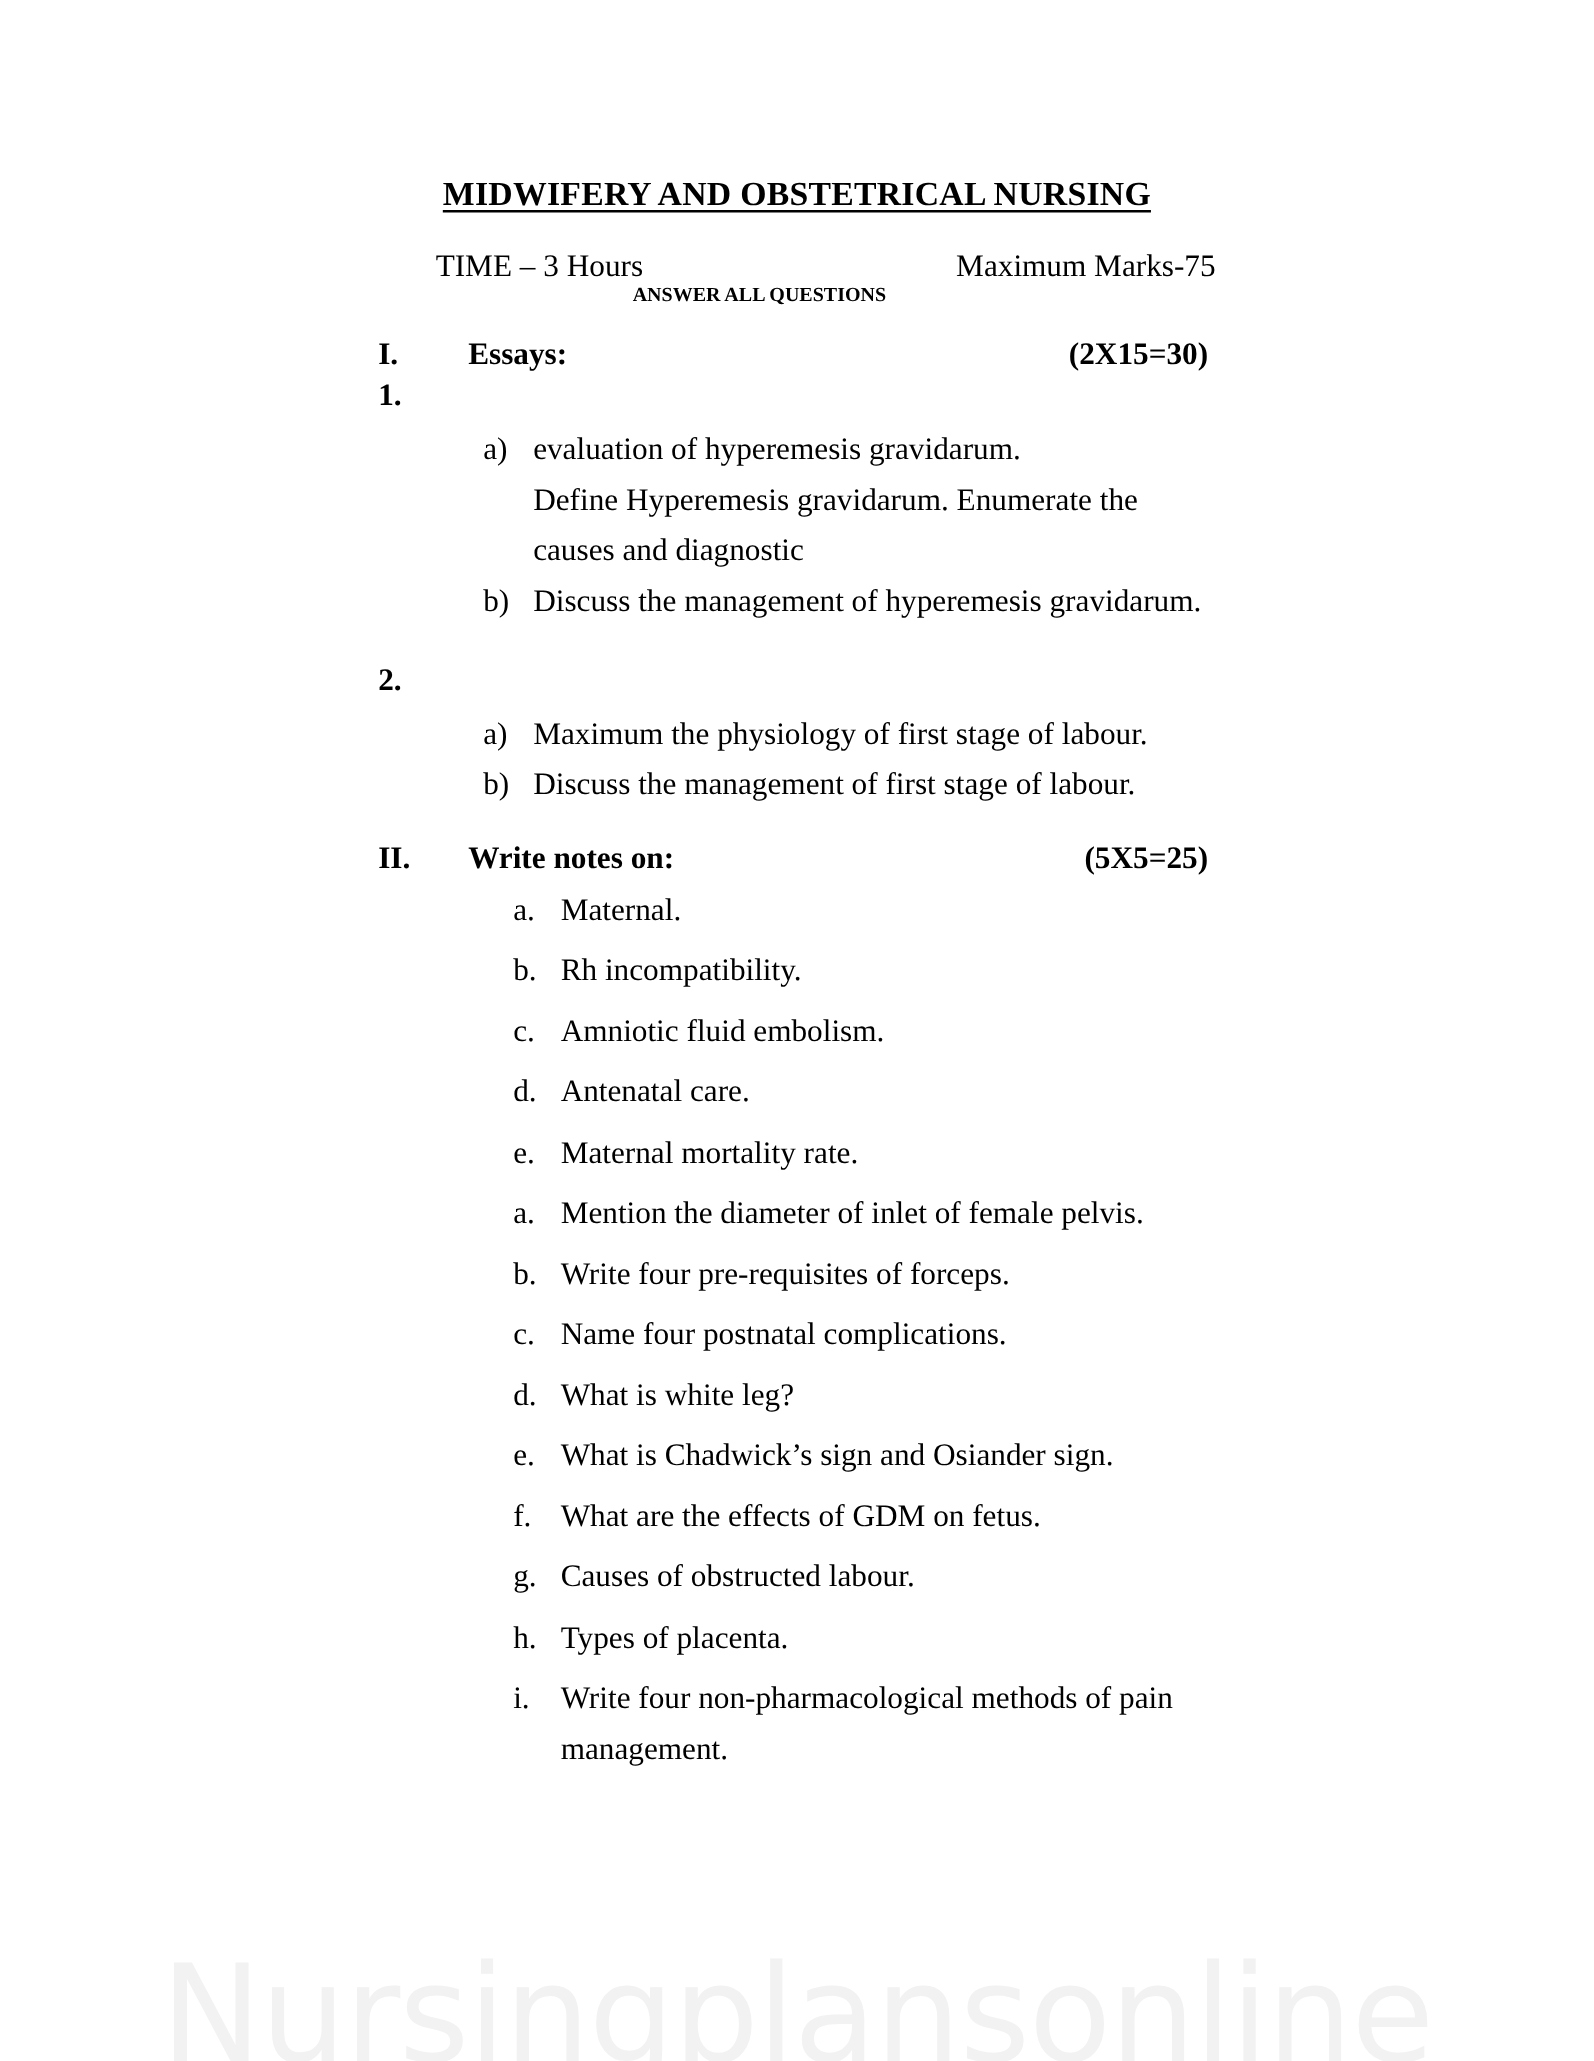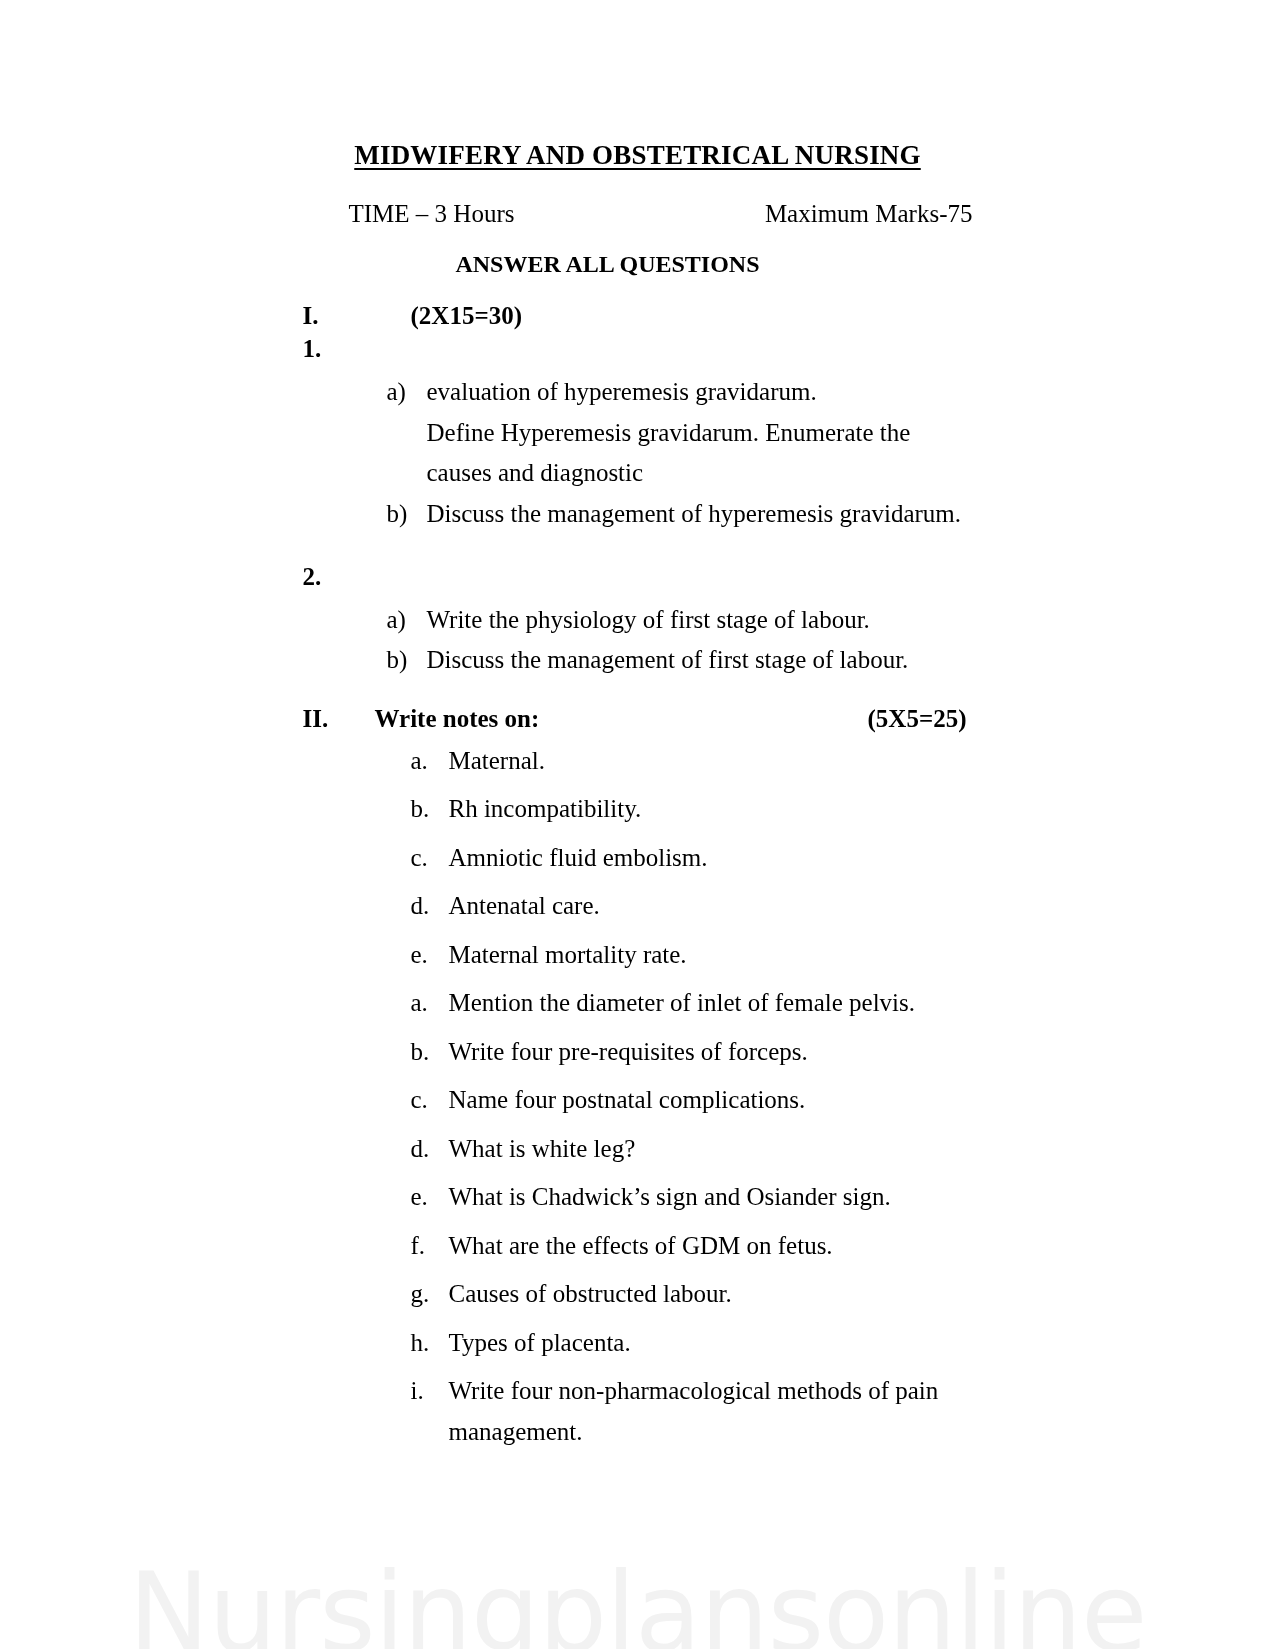--- a/index.html
+++ b/index.html
@@ -51,22 +51,21 @@
     padding-left: 46px;
     padding-right: 0px;
   }
   .meta-time { white-space: nowrap; }
   .meta-marks { white-space: nowrap; }
 
   
   .answer-all {
     text-align: center;
     font-weight: bold;
-    font-size: 24px;
-    margin-top: 23px;
+    font-size: 16px;
     padding-right: 60px;
   }
 
   
   .section-head {
     display: flex;
     align-items: baseline;
     font-weight: bold;
     font-size: 25px;
     margin-top: 24px;
@@ -160,20 +159,21 @@
 
     <div class="meta-row">
       <span class="meta-time">TIME – 3 Hours</span>
       <span class="meta-marks">Maximum Marks-75</span>
     </div>
 
     <div class="answer-all">ANSWER ALL QUESTIONS</div>
 
     <div class="section-head">
       <span class="sec-numeral">I.</span>
+      <span class="sec-label">Essays:</span>
       <span class="sec-marks">(2X15=30)</span>
     </div>
 
     <div class="q-number">1.</div>
 
     <ul class="sub-list paren">
       <li class="sub-item">
         <span class="marker">a)</span>
         <span class="sub-text">
           <span class="wrap-line">evaluation of hyperemesis gravidarum.</span>
@@ -184,21 +184,21 @@
         <span class="marker">b)</span>
         <span class="sub-text">Discuss the management of hyperemesis gravidarum.</span>
       </li>
     </ul>
 
     <div class="q-number spaced">2.</div>
 
     <ul class="sub-list paren">
       <li class="sub-item">
         <span class="marker">a)</span>
-        <span class="sub-text">Write the physiology of first stage of labour.</span>
+        <span class="sub-text">Maximum the physiology of first stage of labour.</span>
       </li>
       <li class="sub-item">
         <span class="marker">b)</span>
         <span class="sub-text">Discuss the management of first stage of labour.</span>
       </li>
     </ul>
 
     <div class="section-head">
       <span class="sec-numeral">II.</span>
       <span class="sec-label">Write notes on:</span>

